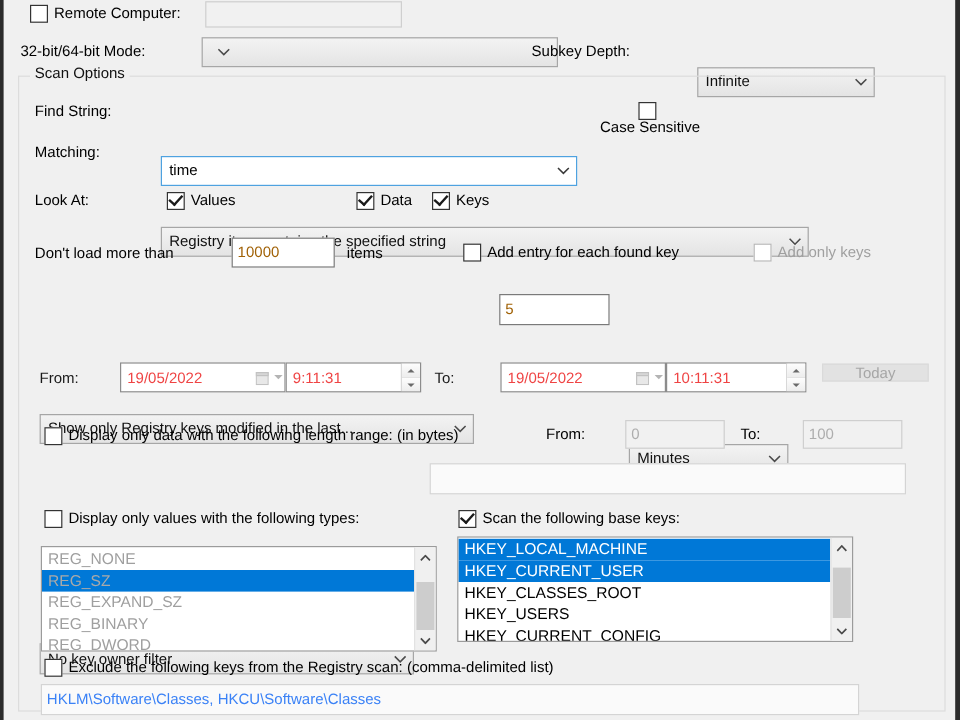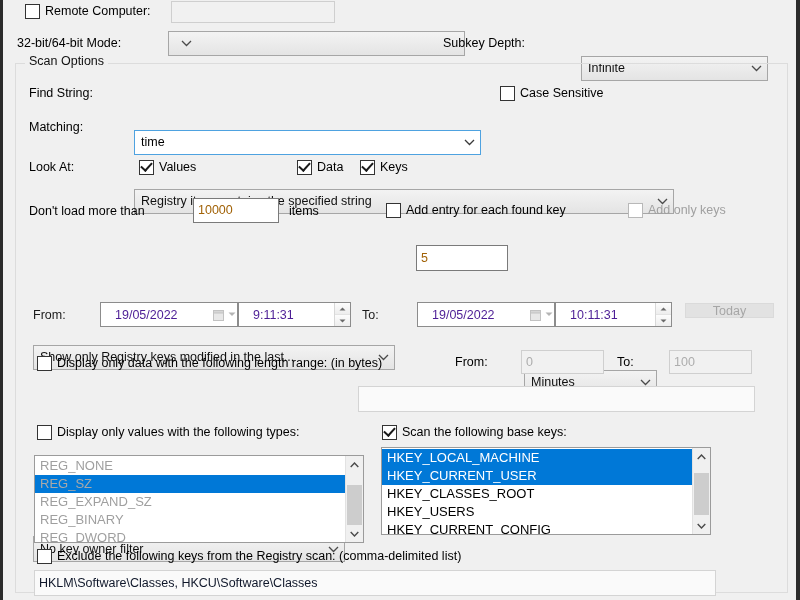--- a/index.html
+++ b/index.html
@@ -37,21 +37,21 @@
   }
 
   
   .txt{
     background:#fff;border:1px solid #7a7a7a;
     display:flex;align-items:center;
     padding:0 4px;font-size:12.5px;color:#a16207;
     line-height:1;
   }
   .txt.ro{background:#f1f1f1;border:1px solid #cfcfcf;color:#adadad;}
-  .txt.flat{background:#fafafa;border:1px solid #d4d4d4;color:#0f172a;}
+  .txt.flat{background:#fafafa;border:1px solid #d4d4d4;color:#3b82f6;}
 
   
   .combo{
     background:linear-gradient(#f3f3f3,#e4e4e4);
     border:1px solid #a6a6a6;
     display:flex;align-items:center;
     padding:0 0 0 6px;font-size:12.5px;color:#101010;
     position:relative;line-height:1;
   }
   .combo .cv{flex:1;overflow:hidden;white-space:nowrap;}
@@ -65,22 +65,22 @@
     box-shadow:inset 0 0 0 1px #fff;
   }
   .combo.focus .cv{color:#000;}
 
   
   .dtp{
     display:flex;align-items:stretch;
     border:1px solid #8c8c8c;background:#fff;
   }
   .dtp .dv{
-    flex:1;display:flex;align-items:center;padding-left:14px;
-    color:#4c1d95;font-size:12.5px;
+    flex:1;display:flex;align-items:center;padding-left:5px;
+    color:#ef4444;font-size:12.5px;
   }
   .calico{
     width:26px;display:flex;align-items:center;justify-content:center;
     gap:2px;color:#bdbdbd;
   }
   .spin{
     width:15px;display:flex;flex-direction:column;
     border-left:1px solid #d8d8d8;
   }
   .spin div{
@@ -150,42 +150,42 @@
 
   <div class="abs lbl" style="left:14px;top:37px;">32-bit/64-bit Mode:</div>
   <div class="abs combo" style="left:165px;top:31px;width:297px;height:25px;">
     <span class="chev">
       <svg width="11" height="7" viewBox="0 0 11 7">
           <path d="M1 1L5.5 5.5L10 1" stroke="#4a4a4a" stroke-width="1.3" fill="none"></path>
         </svg>
     </span>
   </div>
   <div class="abs lbl" style="left:440px;top:37px;">Subkey Depth:</div>
-  <div class="abs combo" style="left:578px;top:31px;width:187px;height:25px;">
+  <div class="abs combo" style="left:578px;top:31px;width:148px;height:25px;">
     <span class="cv">Infinite</span>
     <span class="chev">
       <svg width="11" height="7" viewBox="0 0 11 7">
           <path d="M1 1L5.5 5.5L10 1" stroke="#4a4a4a" stroke-width="1.3" fill="none"></path>
         </svg>
     </span>
   </div>
 
   <div class="abs group" style="left:12px;top:63px;width:773px;height:530px;"></div>
   <div class="glabel" style="left:22px;top:55px;">Scan Options</div>
 
   <div class="abs lbl" style="left:26px;top:87px;">Find String:</div>
   <div class="abs combo focus" style="left:131px;top:80px;width:347px;height:25px;">
     <span class="cv">time</span>
     <span class="chev">
       <svg width="11" height="7" viewBox="0 0 11 7">
           <path d="M1 1L5.5 5.5L10 1" stroke="#3a3a3a" stroke-width="1.3" fill="none"></path>
         </svg>
     </span>
   </div>
-  <div class="abs cb" style="left:497px;top:85px;height:17px;">
+  <div class="abs cb" style="left:497px;top:85px;height:17px;flex-direction:column;">
     <span class="cbx"></span>
     <span>Case Sensitive</span>
   </div>
 
   <div class="abs lbl" style="left:26px;top:121px;">Matching:</div>
   <div class="abs combo" style="left:131px;top:114px;width:540px;height:25px;">
     <span class="cv">Registry item contains the specified string</span>
     <span class="chev">
       <svg width="11" height="7" viewBox="0 0 11 7">
           <path d="M1 1L5.5 5.5L10 1" stroke="#4a4a4a" stroke-width="1.3" fill="none"></path>

